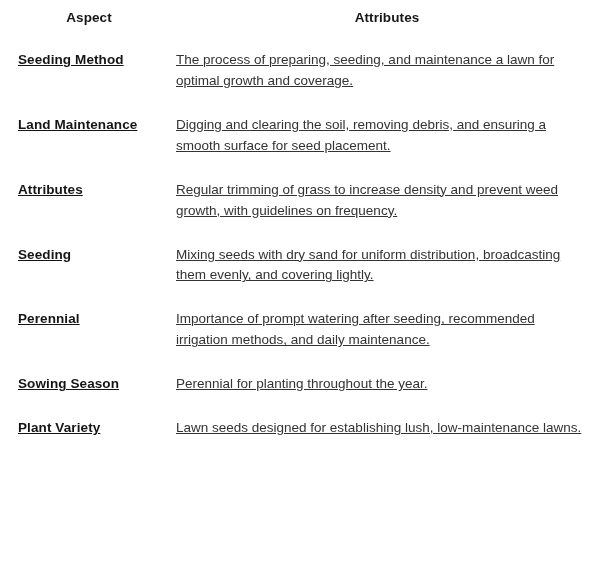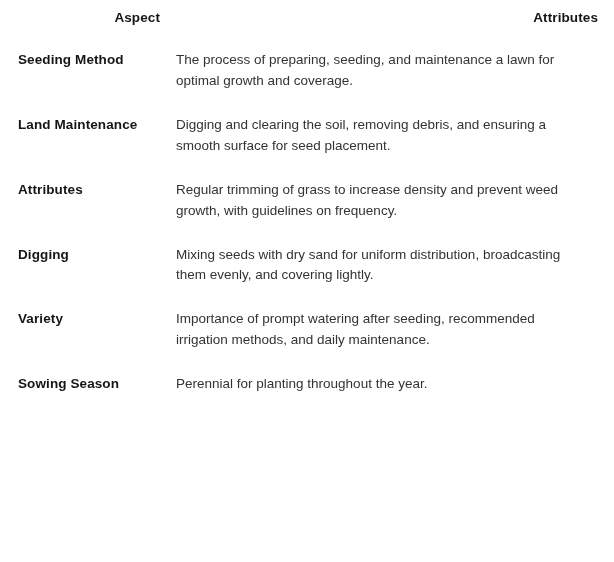--- a/index.html
+++ b/index.html
@@ -21,37 +21,38 @@
   }
   table.spec-table {
     border-collapse: collapse;
     width: 614px;
     table-layout: fixed;
   }
   table.spec-table col.col-aspect { width: 176px; }
   table.spec-table col.col-desc { width: 438px; }
 
   table.spec-table th {
-    text-align: right;
+    text-align: center;
     vertical-align: top;
     font-size: 13.5px;
     font-weight: bold;
     color: #161616;
     padding: 10px 16px 14px 18px;
     letter-spacing: 0.1px;
   }
   table.spec-table th.desc-head {
     padding-left: 0px;
   }
   table.spec-table td {
     vertical-align: top;
     font-size: 13.5px;
     line-height: 1.55;
     color: #2b2b2b;
     padding: 11px 16px 12px 18px;
+    text-decoration: underline;
   }
   table.spec-table td.aspect-cell {
     font-weight: bold;
     color: #151515;
     letter-spacing: 0.1px;
     line-height: 1.5;
   }
   table.spec-table td.desc-cell {
     padding-left: 0px;
     padding-right: 30px;
@@ -80,26 +81,30 @@
       </tr>
       <tr>
         <td class="aspect-cell">Land Maintenance</td>
         <td class="desc-cell">Digging and clearing the soil, removing debris, and ensuring a smooth surface for seed placement.</td>
       </tr>
       <tr>
         <td class="aspect-cell">Attributes</td>
         <td class="desc-cell">Regular trimming of grass to increase density and prevent weed growth, with guidelines on frequency.</td>
       </tr>
       <tr>
-        <td class="aspect-cell">Digging</td>
+        <td class="aspect-cell">Seeding</td>
         <td class="desc-cell">Mixing seeds with dry sand for uniform distribution, broadcasting them evenly, and covering lightly.</td>
       </tr>
       <tr>
-        <td class="aspect-cell">Variety</td>
+        <td class="aspect-cell">Perennial</td>
         <td class="desc-cell">Importance of prompt watering after seeding, recommended irrigation methods, and daily maintenance.</td>
       </tr>
       <tr>
         <td class="aspect-cell">Sowing Season</td>
         <td class="desc-cell">Perennial for planting throughout the year.</td>
       </tr>
+      <tr>
+        <td class="aspect-cell">Plant Variety</td>
+        <td class="desc-cell">Lawn seeds designed for establishing lush, low-maintenance lawns.</td>
+      </tr>
     </tbody>
   </table>
 </div>
 
 </body></html>

